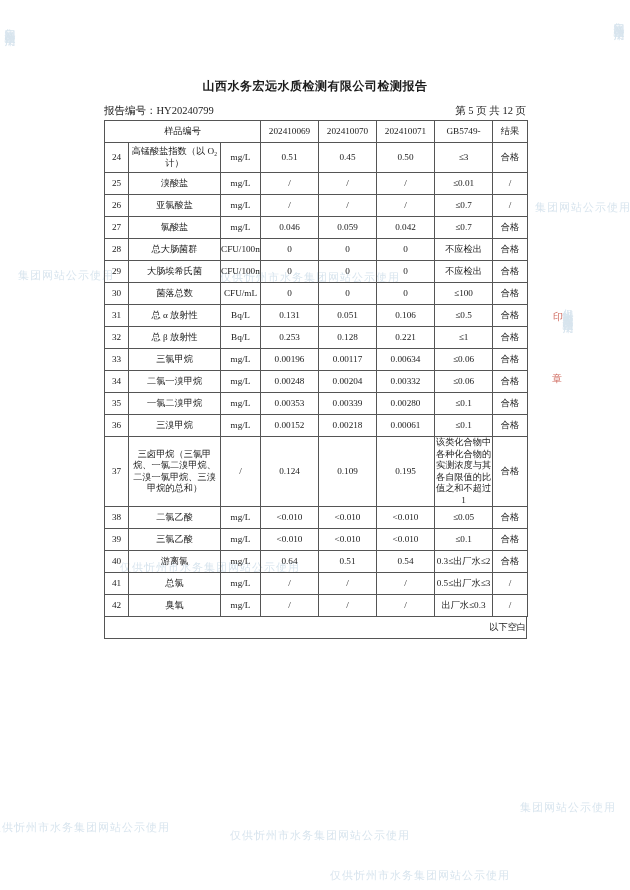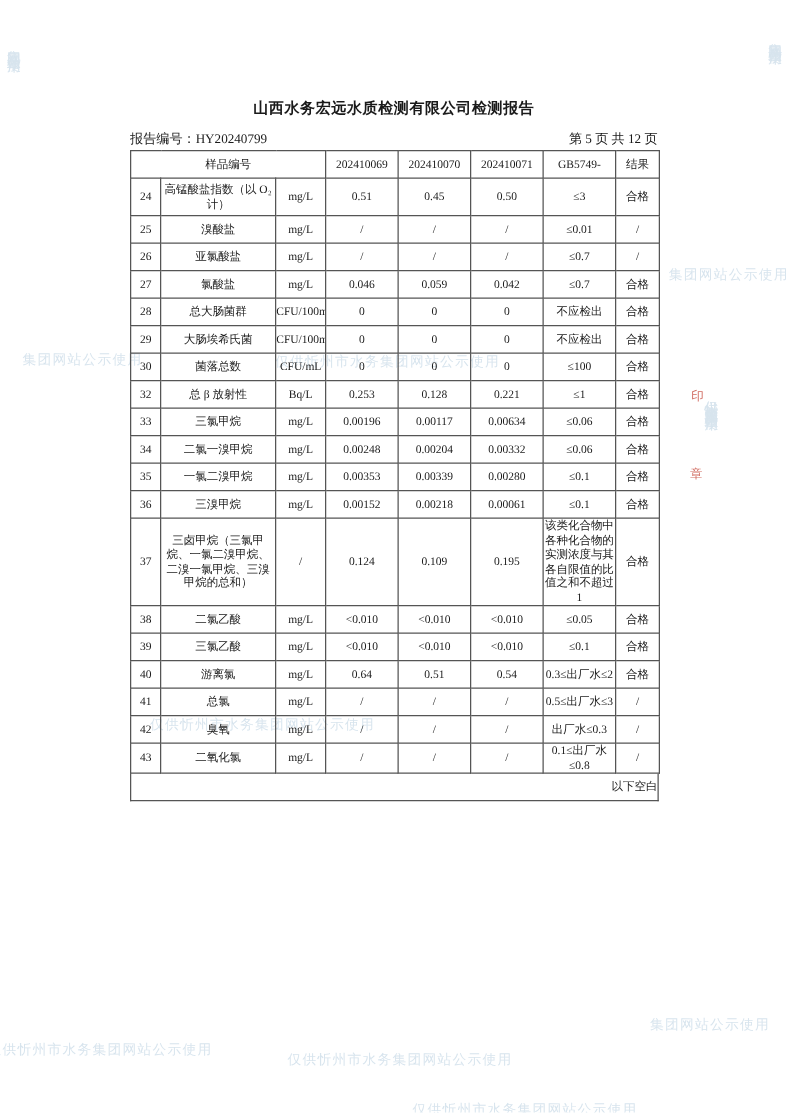--- a/index.html
+++ b/index.html
@@ -24,21 +24,20 @@
   
   .wm {
     position: absolute;
     color: #b8cfe0;
     opacity: 0.55;
     font-family: "Liberation Sans", sans-serif;
     font-size: 11px;
     white-space: nowrap;
     letter-spacing: 1px;
     pointer-events: none;
-    margin-top: 12px;
   }
   .wm.v {
     writing-mode: vertical-rl;
   }
 
   
   .doc-title {
     position: absolute;
     top: 78px; left: 0; width: 630px;
     text-align: center;
@@ -242,20 +241,30 @@
             <td>30</td>
             <td class="item-cell">菌落总数</td>
             <td class="unit-cell">CFU/mL</td>
             <td>0</td>
             <td>0</td>
             <td>0</td>
             <td>≤100</td>
             <td>合格</td>
           </tr>
           <tr>
+            <td>31</td>
+            <td class="item-cell">总 α 放射性</td>
+            <td class="unit-cell">Bq/L</td>
+            <td>0.131</td>
+            <td>0.051</td>
+            <td>0.106</td>
+            <td>≤0.5</td>
+            <td>合格</td>
+          </tr>
+          <tr>
             <td>32</td>
             <td class="item-cell">总 β 放射性</td>
             <td class="unit-cell">Bq/L</td>
             <td>0.253</td>
             <td>0.128</td>
             <td>0.221</td>
             <td>≤1</td>
             <td>合格</td>
           </tr>
           <tr>
@@ -351,28 +360,18 @@
           <tr>
             <td>42</td>
             <td class="item-cell">臭氧</td>
             <td class="unit-cell">mg/L</td>
             <td>/</td>
             <td>/</td>
             <td>/</td>
             <td class="limit-small">出厂水≤0.3</td>
             <td>/</td>
           </tr>
-          <tr>
-            <td>43</td>
-            <td class="item-cell">二氧化氯</td>
-            <td class="unit-cell">mg/L</td>
-            <td>/</td>
-            <td>/</td>
-            <td>/</td>
-            <td class="limit-small">0.1≤出厂水≤0.8</td>
-            <td>/</td>
-          </tr>
         </tbody>
     </table>
     <div class="blank-foot">以下空白</div>
   </div>
 
 </div>
 
 </body></html>

